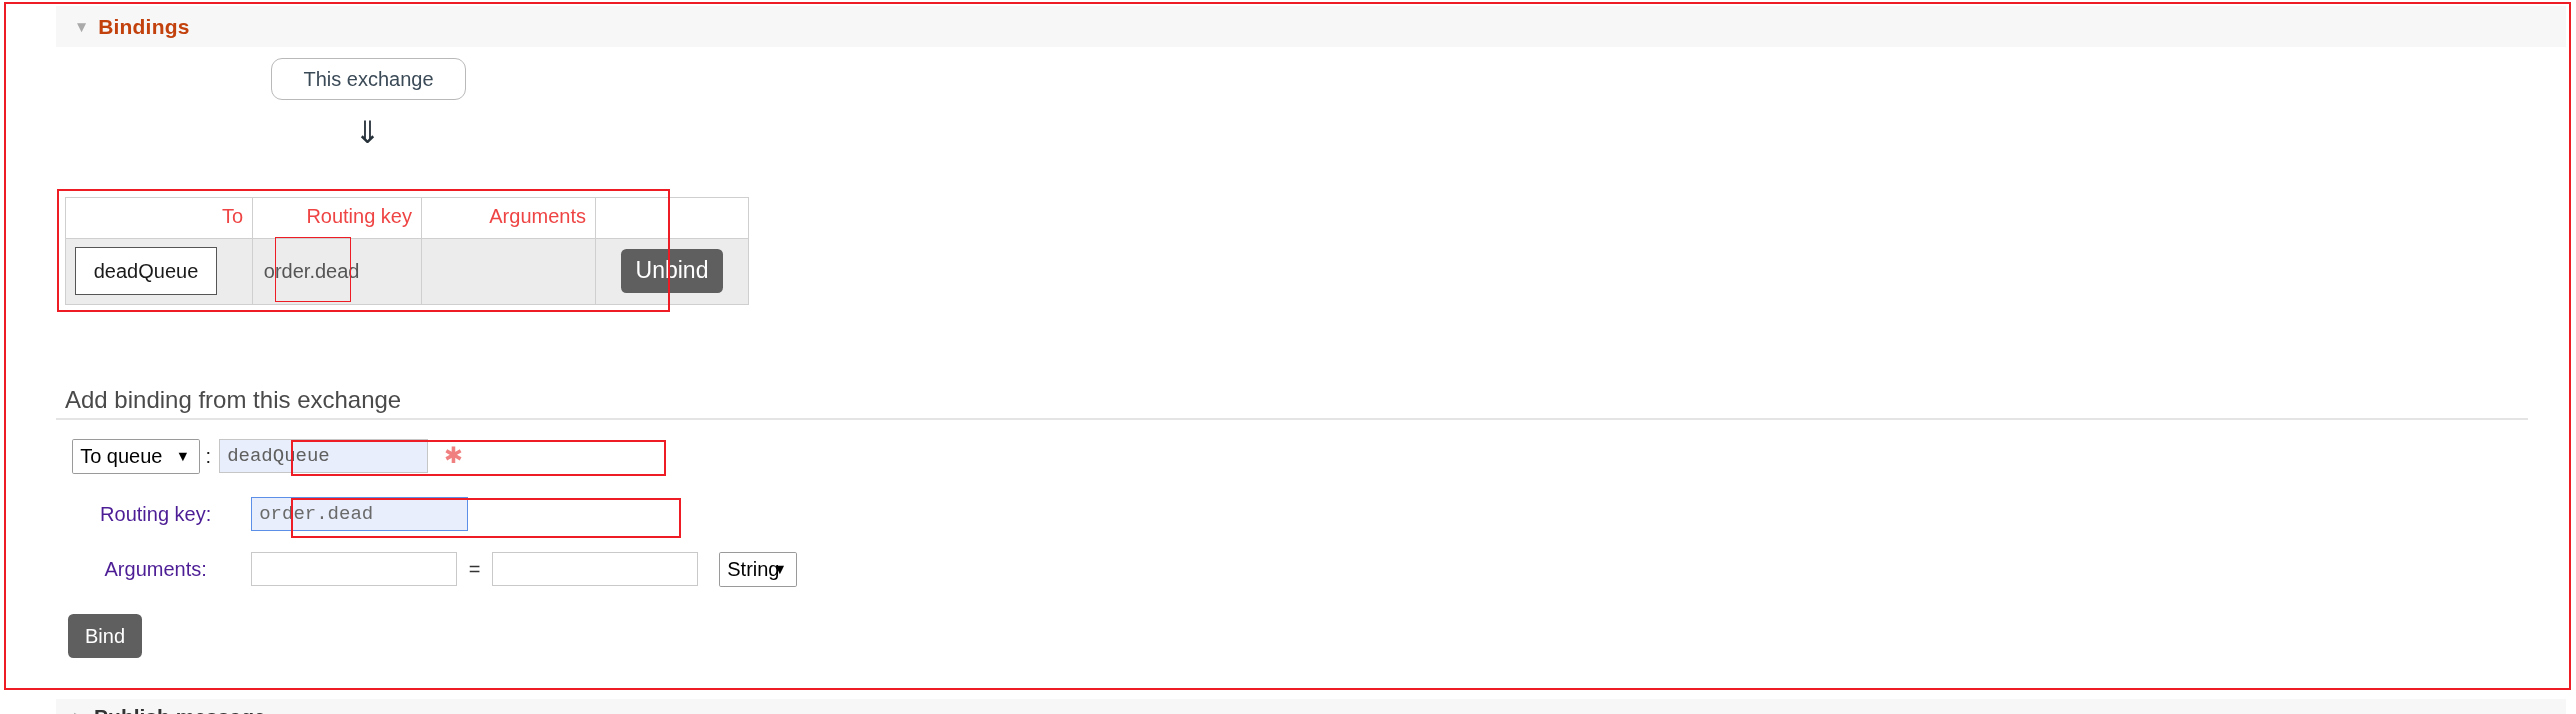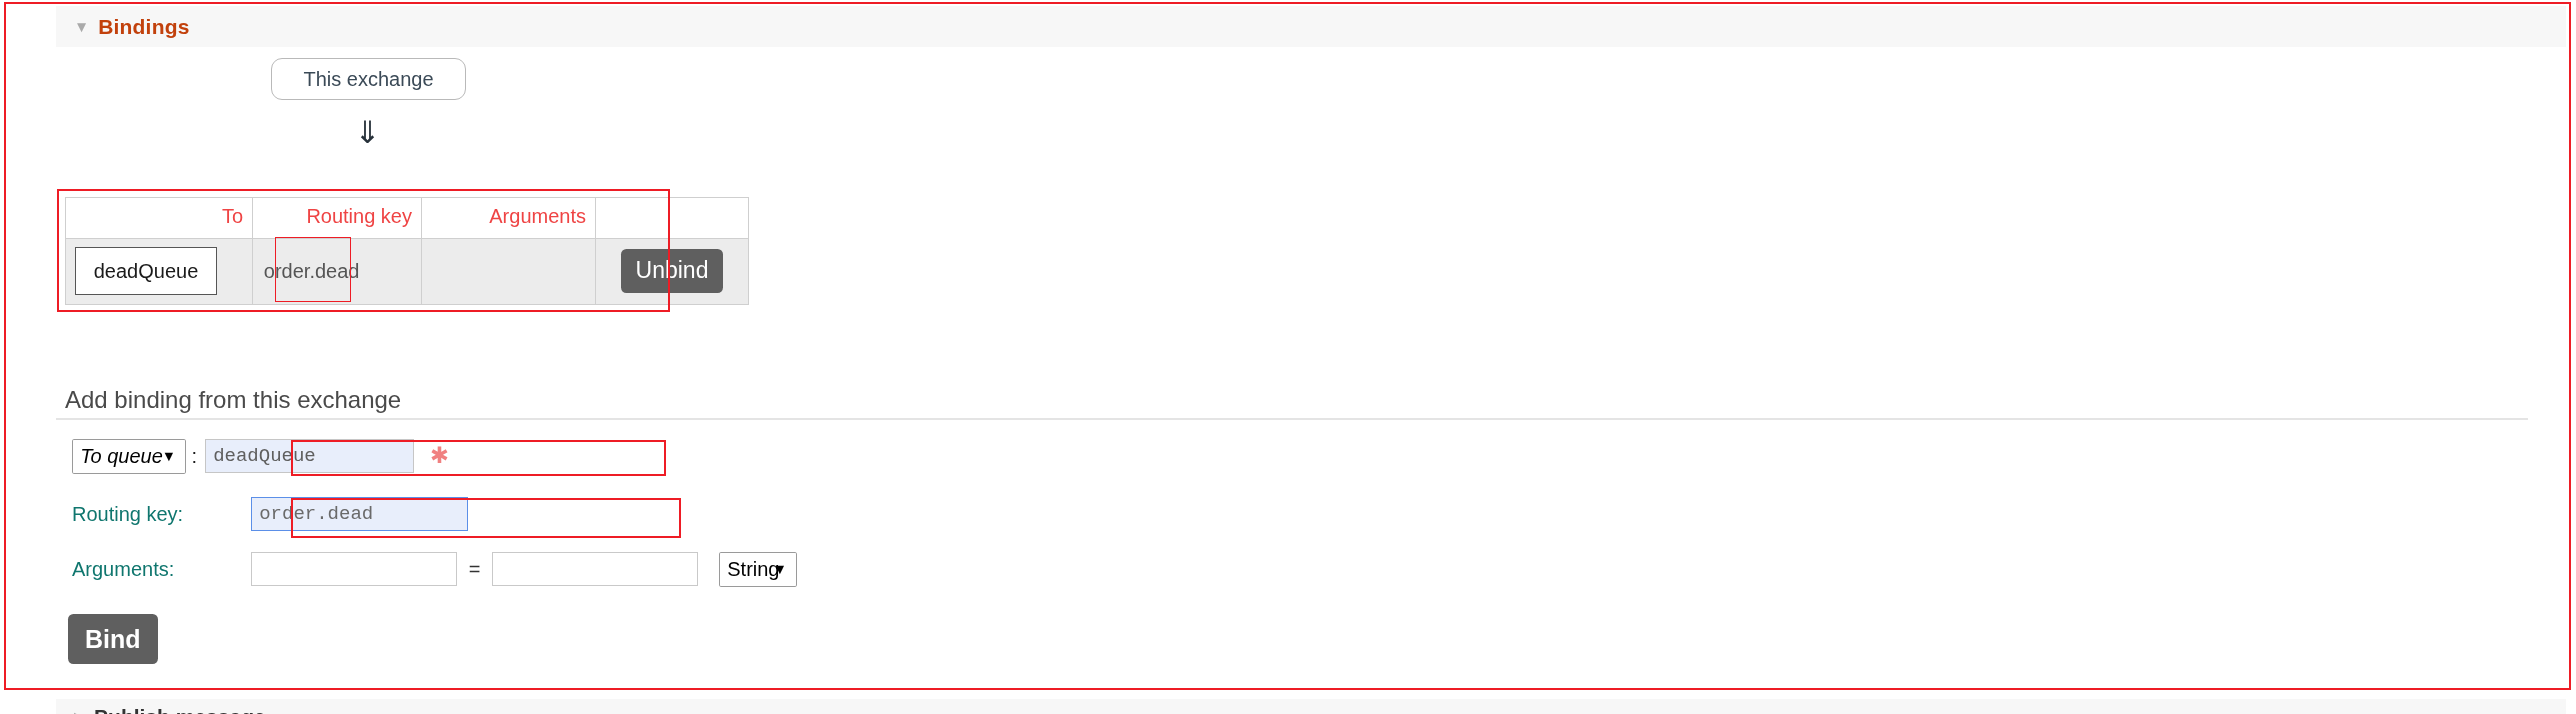--- a/index.html
+++ b/index.html
@@ -204,24 +204,24 @@
     position: absolute;
     display: flex;
     align-items: center;
   }
   #row-dest { left: 72px; top: 439px; }
   #row-rk   { left: 72px; top: 497px; }
   #row-args { left: 72px; top: 552px; }
 
   .flabel {
     width: 179px;
-    text-align: left;
+    text-align: center;
     padding-right: 11.7px;
     font-size: 20px;
-    color: #0f766e;
+    color: #4c1d95;
     box-sizing: border-box;
   }
 
   select.sel {
     font-family: "Liberation Sans", sans-serif;
     font-size: 20px;
     color: #000000;
     background: #ffffff;
     border: 0.9px solid #9a9a9a;
     border-radius: 1.8px;
@@ -234,21 +234,21 @@
   .selwrap .caret {
     position: absolute;
     right: 10px;
     top: 50%;
     transform: translateY(-50%);
     pointer-events: none;
     font-size: 14.4px;
     color: #000;
     line-height: 1;
   }
-  #dest-select { width: 114px; font-style: italic; }
+  #dest-select { width: 128px; }
   #arg-type-select { width: 78px; }
 
   .colon {
     font-size: 20px;
     padding: 0 8px 0 5.4px;
     color: #1a1a1a;
   }
 
   input.txt {
     font-family: "Liberation Mono", monospace;
@@ -309,22 +309,21 @@
     pointer-events: none;
     z-index: 45;
   }
 
   
   #bind-button {
     position: absolute;
     left: 68px;
     top: 614px;
     padding: 10px 17px;
-    font-size: 25px;
-    font-weight: bold;
+    font-size: 20px;
   }
 
   
   #publish-header {
     position: absolute;
     left: 56px;
     top: 699px;
     width: 2510px;
     height: 36px;
     background: #f7f7f7;

